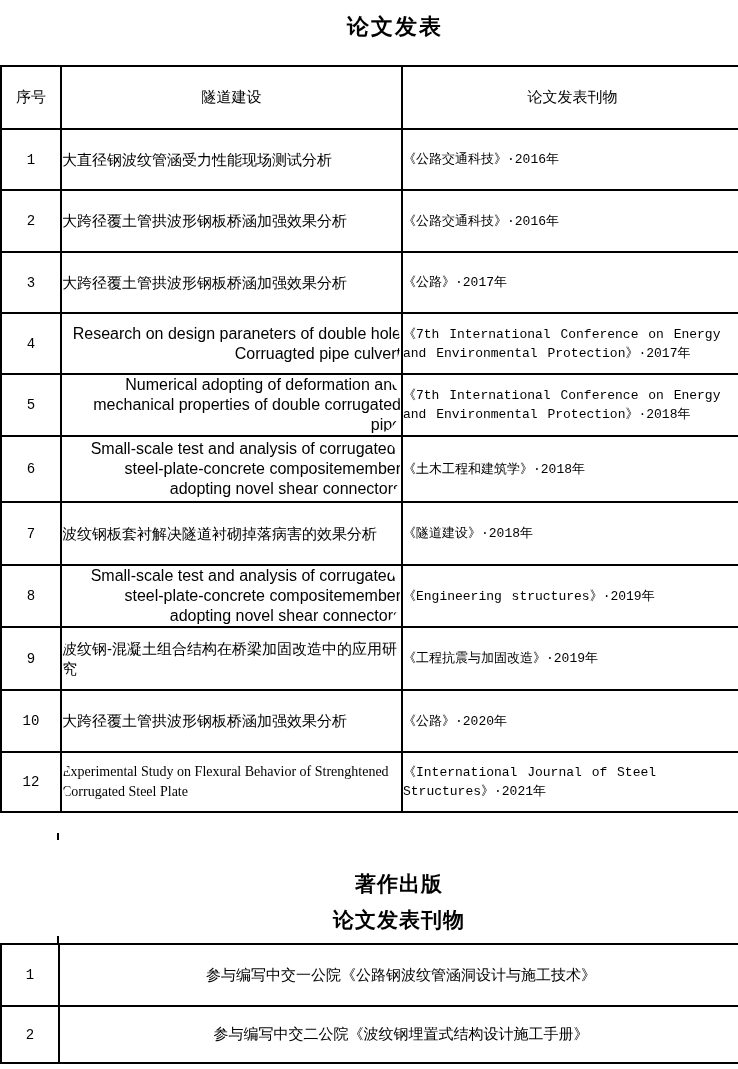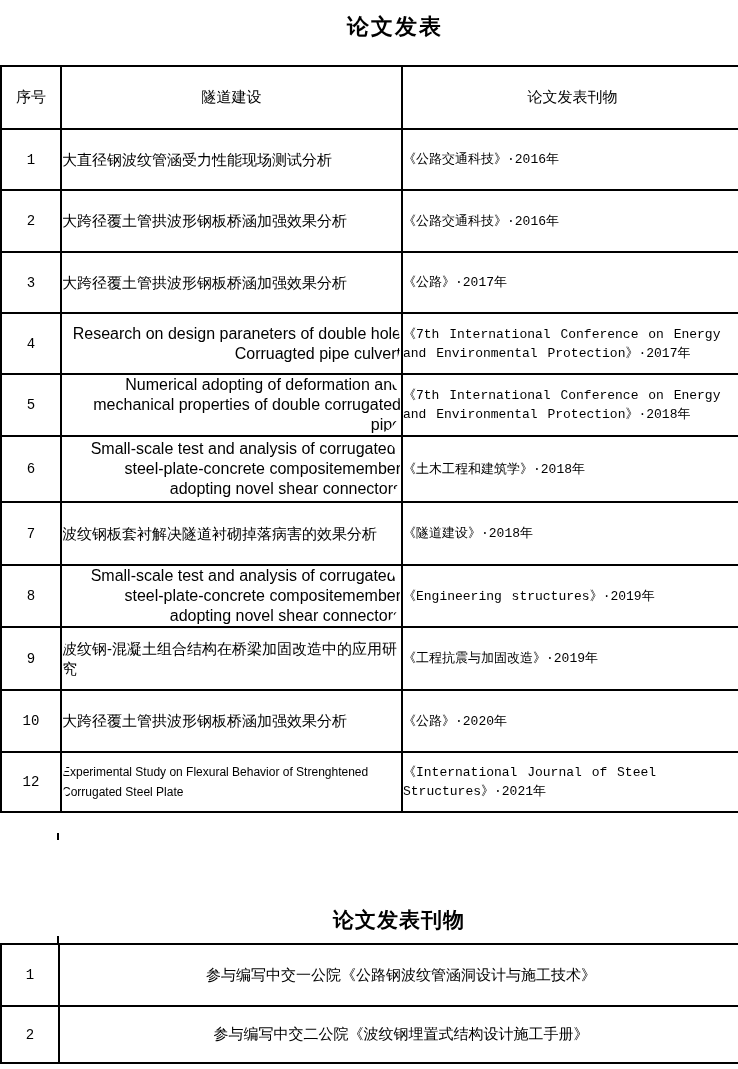--- a/index.html
+++ b/index.html
@@ -73,22 +73,22 @@
     position:relative;
     border-radius:28px;
   }
   .cell-title.latin-sans {
     font-family:Liberation Sans, sans-serif;
     font-size:16px;
     line-height:20px;
     text-align:right;
   }
   .cell-title.latin-mono {
-    font-family:Liberation Sans, sans-serif;
-    font-size:12px;
+    font-family:Liberation Serif, serif;
+    font-size:14px;
     line-height:20px;
   }
   .cell-journal {
     text-align:left;
     padding:0 4px 0 4px;
     font-family:"Liberation Mono", monospace;
     font-size:13px;
     line-height:19px;
     word-spacing:2px;
   }
@@ -198,20 +198,21 @@
         <td class="cell-title latin-mono">Experimental Study on Flexural Behavior of Strenghtened Corrugated Steel Plate</td>
         <td class="cell-journal">《International Journal of Steel Structures》·2021年</td>
       </tr>
     </tbody>
       </table>
   </div>
 
   <div class="grid-spur spur-a"></div>
   <div class="grid-spur spur-b"></div>
 
+  <div class="section-heading h1">著作出版</div>
   <div class="section-heading h2">论文发表刊物</div>
 
   <div class="tbl-wrap books">
     <table class="sheet books">
       <colgroup>
           <col class="c-no">
           <col>
         </colgroup>
       <tbody>
           <tr>

